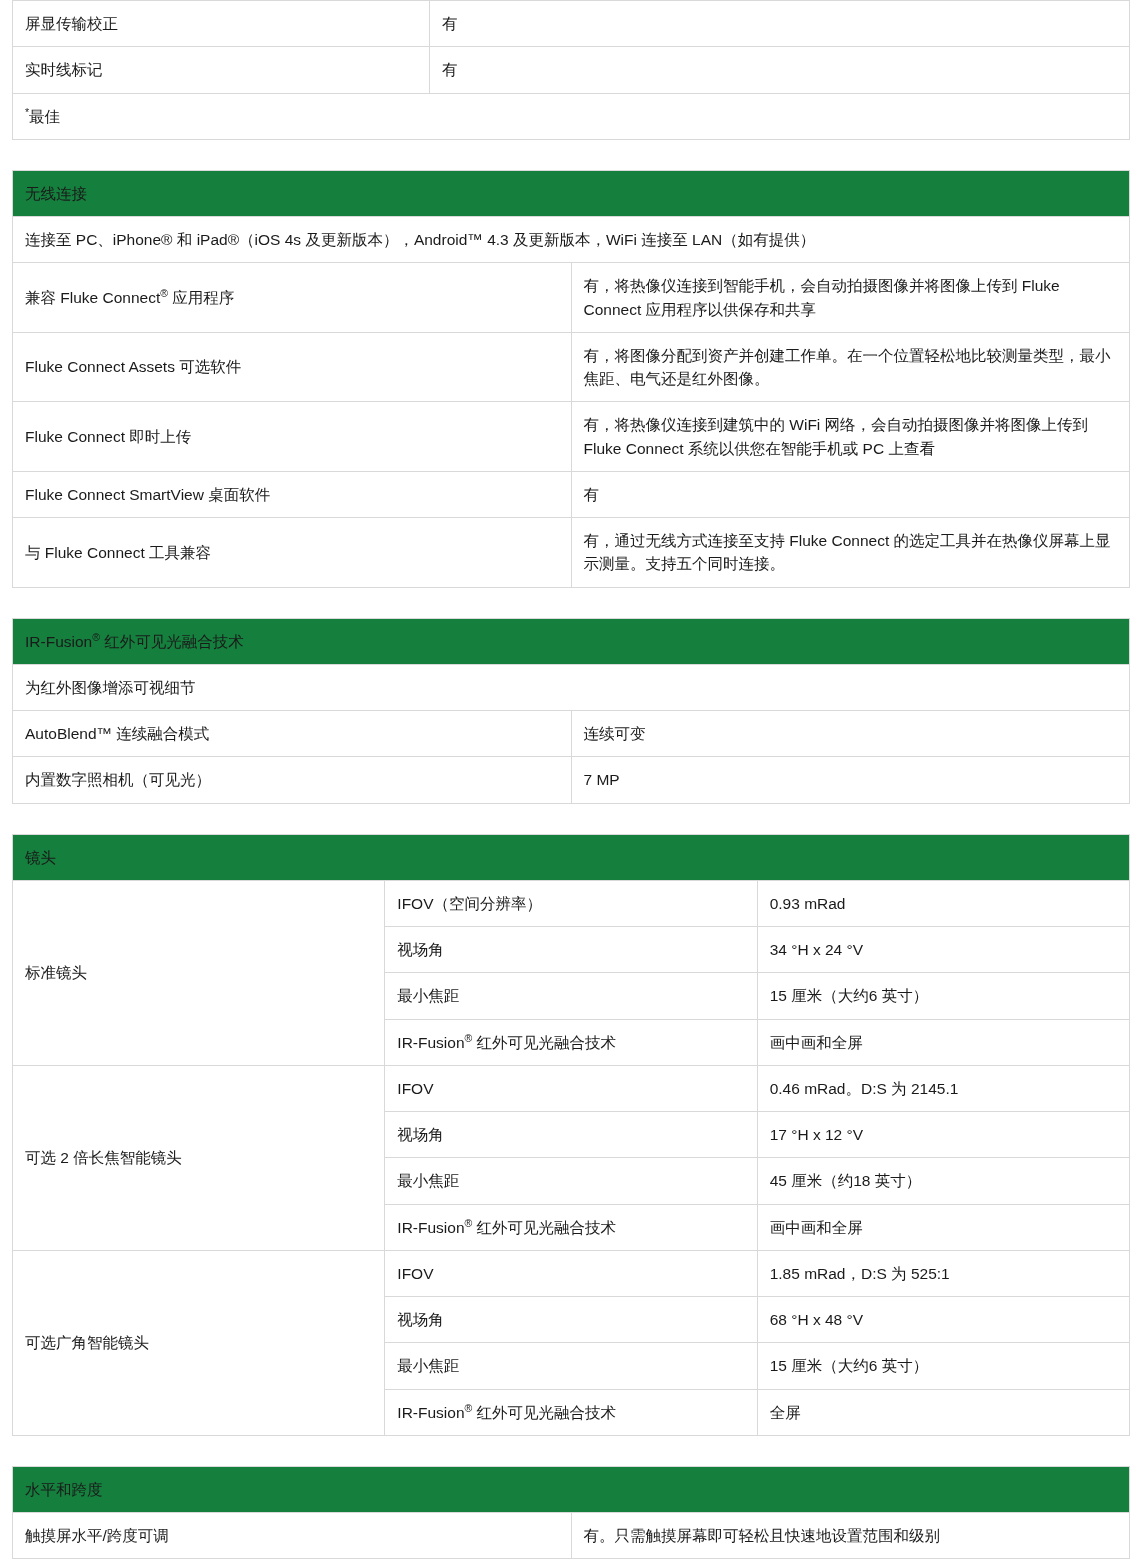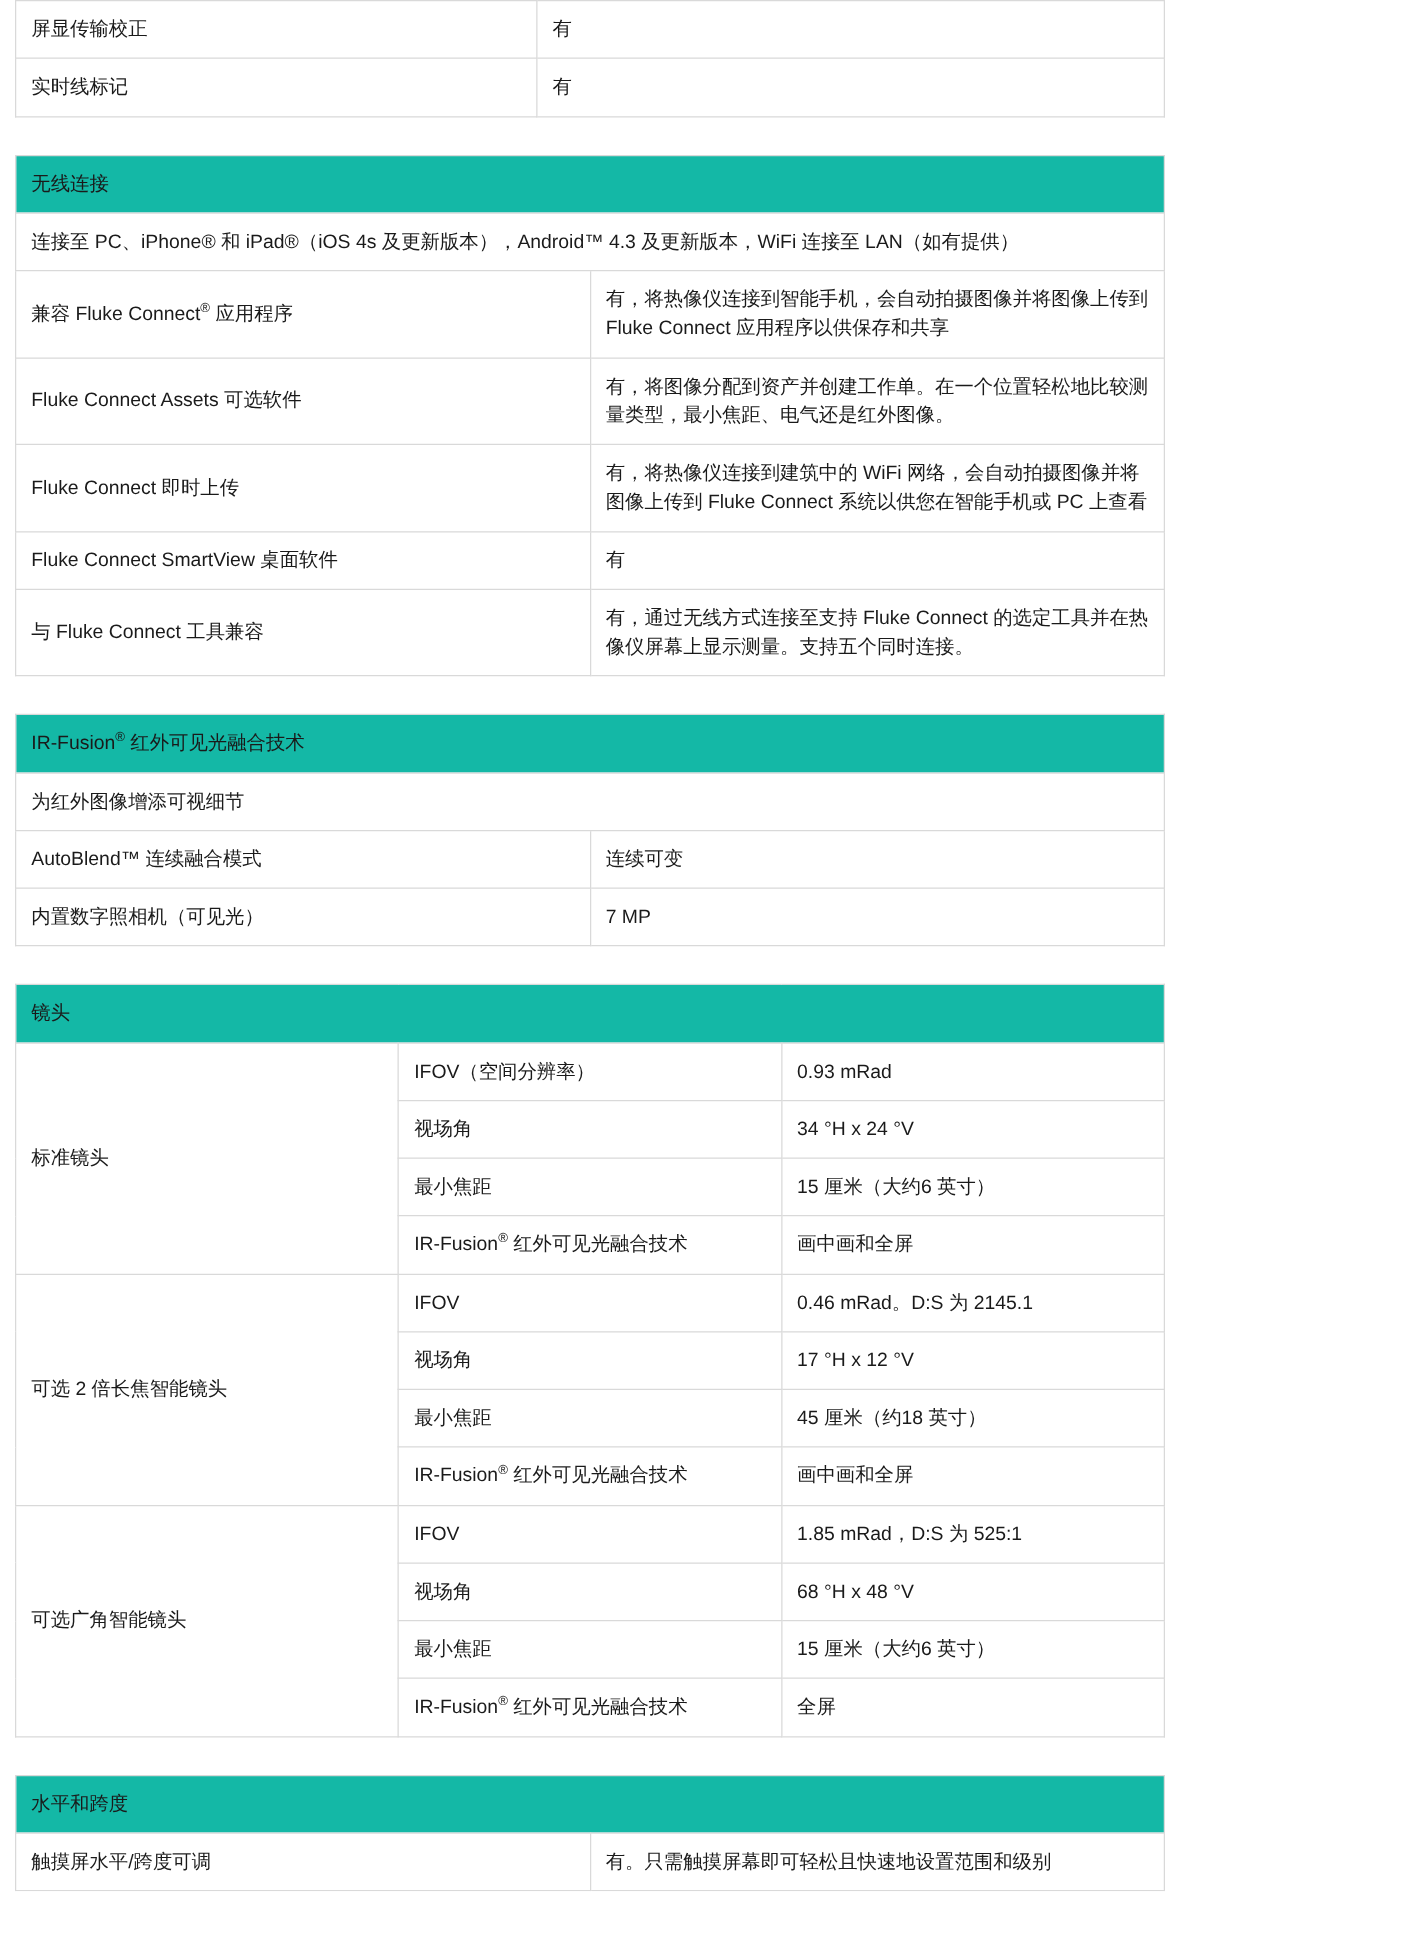--- a/index.html
+++ b/index.html
@@ -12,37 +12,37 @@
     font-family: "Liberation Sans", sans-serif;
     color: #1a1a1a;
     -webkit-font-smoothing: antialiased;
   }
   .page {
     width: 1142px;
     box-sizing: border-box;
     padding: 0 12px;
   }
   table.spec {
-    width: 920px;
+    width: 1118px;
     border-collapse: collapse;
     table-layout: fixed;
     margin: 0;
   }
   table.spec td, table.spec th {
     border: 1px solid #d9d9d9;
     padding: 11px 12px;
     font-size: 15.5px;
     line-height: 1.5;
     font-weight: normal;
     text-align: left;
     vertical-align: middle;
     color: #1a1a1a;
   }
   td.sect, th.sect {
-    background: #14b8a6;
+    background: #15803d;
     border: 1px solid #d8d8d8;
     font-size: 15.5px;
     padding: 9px 12px;
     color: #1a1a1a;
   }
   td.wide {
     
   }
   td.label {
     width: 392px;
@@ -75,20 +75,23 @@
   <table class="spec">
     <tbody>
       <tr>
         <td class="label">屏显传输校正</td>
         <td>有</td>
       </tr>
       <tr>
         <td class="label">实时线标记</td>
         <td>有</td>
       </tr>
+      <tr>
+        <td class="wide" colspan="2"><span class="star">*</span><span>最佳</span></td>
+      </tr>
     </tbody>
   </table>
 
   <div class="gap"></div>
 
   <table class="spec">
     <tbody>
       <tr>
         <td class="sect" colspan="2">无线连接</td>
       </tr>

